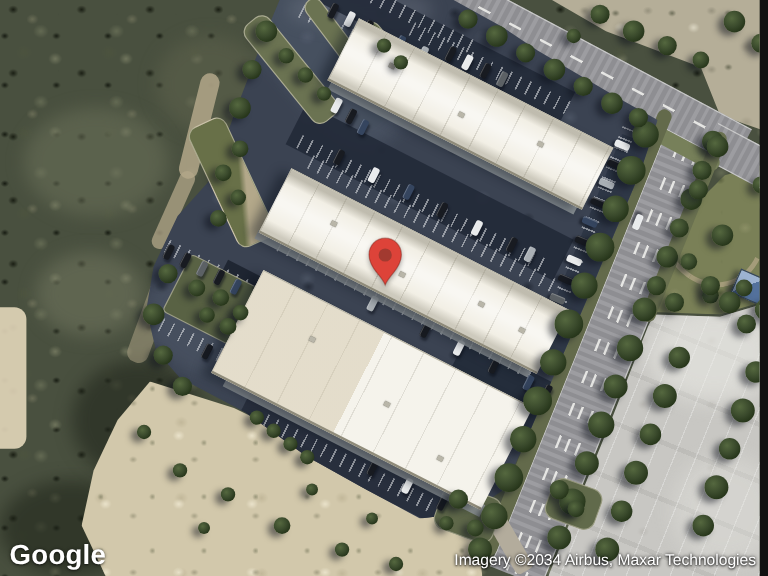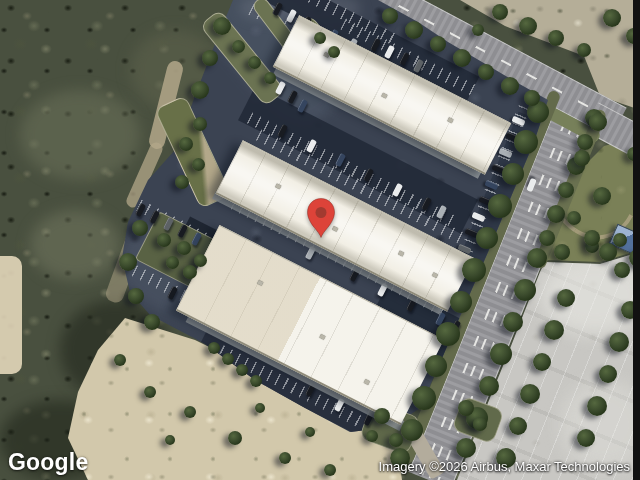--- a/index.html
+++ b/index.html
@@ -370,15 +370,15 @@
       <div class="tree" style="left: 255px; top: 403px; width: 10px; height: 10px;"></div>
       <div class="tree" style="left: 305px; top: 427px; width: 10px; height: 10px;"></div>
     </div>
 
   <svg class="marker" style="left:306px;top:197px;" viewBox="0 0 30 43">
     <path d="M15 1.5 C7.3 1.5 1.5 7.6 1.5 15.2 C1.5 21 5 26.5 8.5 30.8 C11.5 34.4 14 37.6 15 40.5 C16 37.6 18.5 34.4 21.5 30.8 C25 26.5 28.5 21 28.5 15.2 C28.5 7.6 22.7 1.5 15 1.5 Z" stroke="rgba(120,22,12,0.4)" stroke-width="1" fill="#DD4339"></path>
     <circle cx="15" cy="15.5" r="5.5" fill="#A23A30"></circle>
   </svg>
 
   <div class="glogo" style="left:8px;top:449px;">Google</div>
-  <div class="attrib" style="right:3px;top:459px;">Imagery ©2026 Airbus, Maxar Technologies</div>
+  <div class="attrib" style="right:3px;top:459px;">Imagery ©2034 Airbus, Maxar Technologies</div>
 
 </div>
 
 </body></html>

